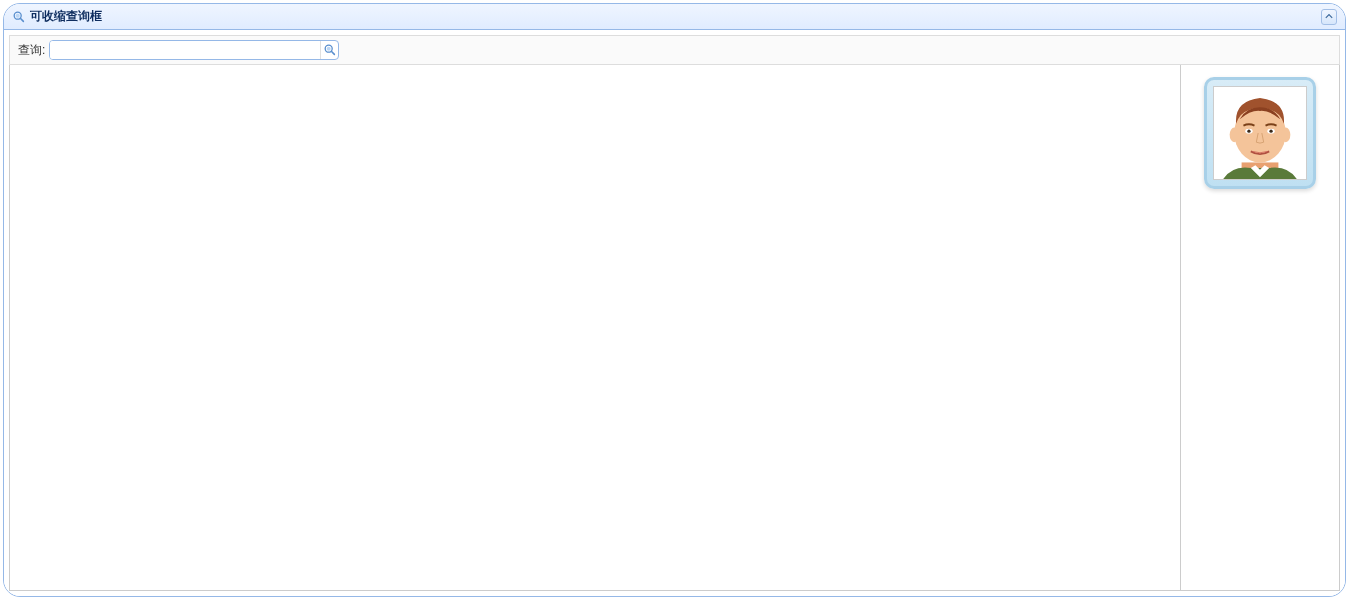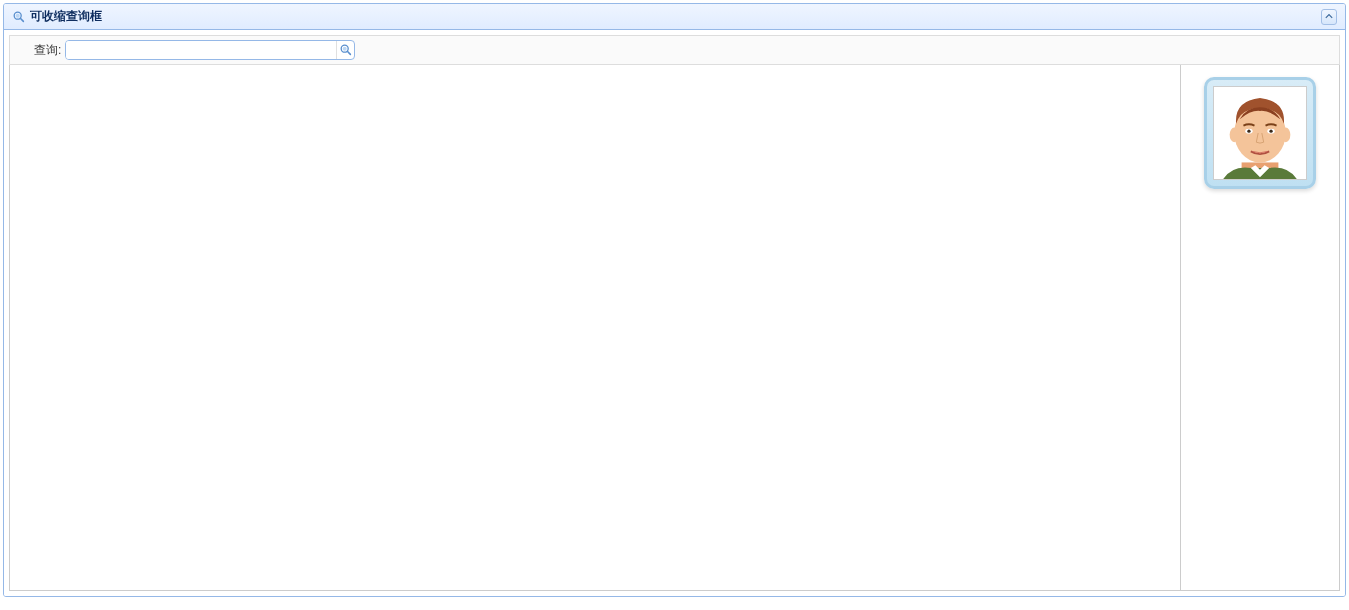--- a/index.html
+++ b/index.html
@@ -8,21 +8,21 @@
       padding: 0;
     }
     body {
       font-family: Arial, sans-serif;
       font-size: 12px;
       background: #ffffff;
       padding: 3px;
     }
     .panel {
       border: 1px solid #95b8e7;
-      border-radius: 3px;
+      border-radius: 17px;
       overflow: hidden;
       width: 1343px;
     }
     .panel-header {
       background: linear-gradient(to bottom, #eff5ff 0%, #e0ecff 100%);
       border-bottom: 1px solid #95b8e7;
       padding: 5px 8px;
       display: flex;
       align-items: center;
       justify-content: space-between;
@@ -58,21 +58,21 @@
       width: 8px;
       height: 8px;
     }
     .panel-body {
       padding: 5px;
       background: #ffffff;
     }
     .toolbar {
       background: #fafafa;
       border: 1px solid #ddd;
-      padding: 4px 24px;
+      padding: 4px 8px;
       display: flex;
       align-items: center;
       gap: 4px;
       height: 30px;
     }
     .toolbar-label {
       color: #333;
       font-size: 12px;
     }
     .searchbox {

